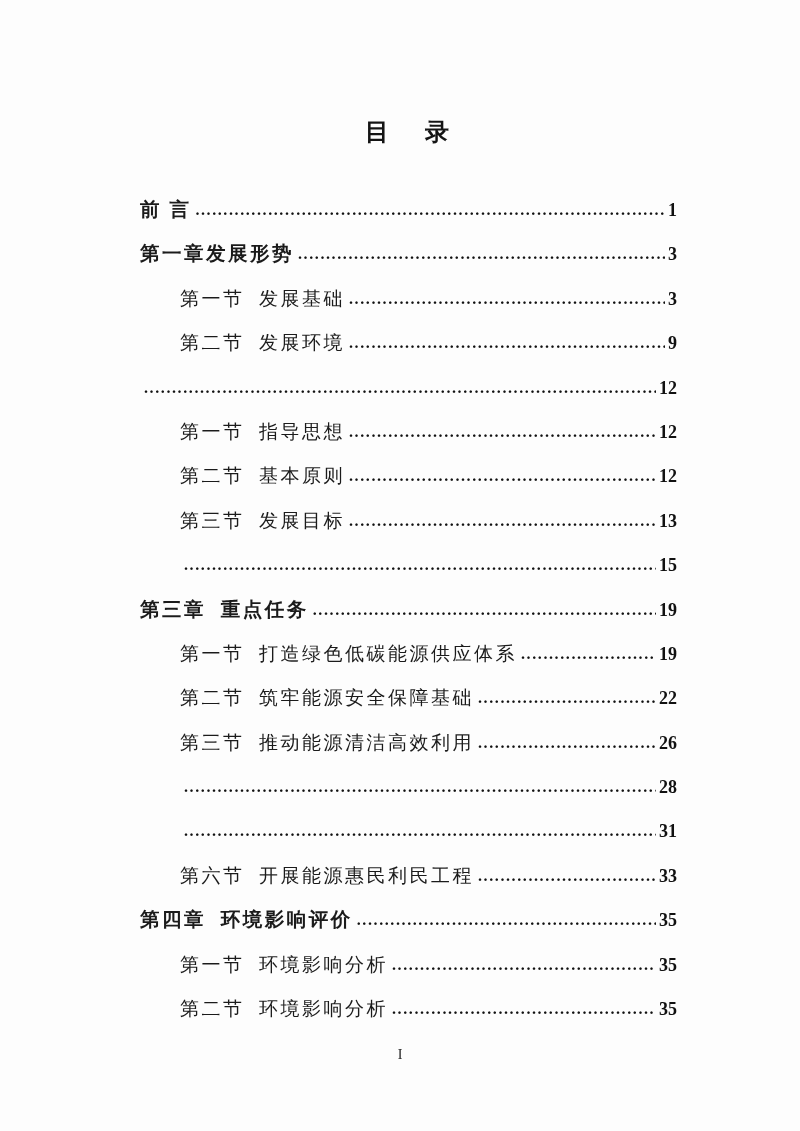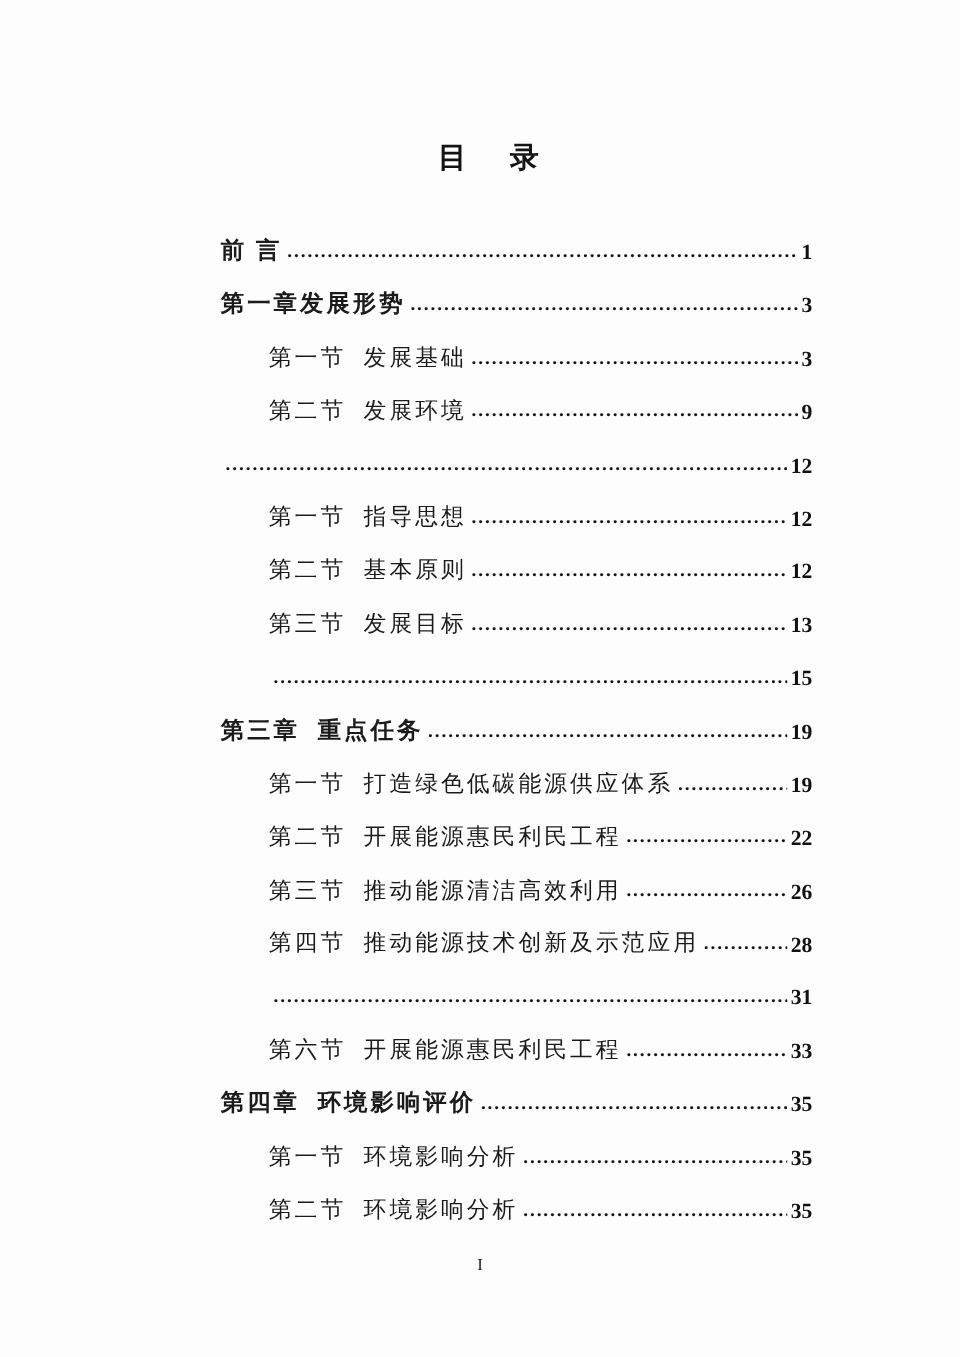--- a/index.html
+++ b/index.html
@@ -29,21 +29,20 @@
     white-space: pre;
   }
   .toc { width: 100%; }
   .toc-row {
     display: flex;
     align-items: flex-end;
     height: 44.4px;
     line-height: 44.4px;
     font-size: 19.5px;
     color: #1b1b1b;
-    margin-left: 44px;
   }
   .toc-row.section { padding-left: 40px; font-size: 19px; }
   .toc-row.chapter .toc-label { font-weight: bold; }
   .toc-label {
     white-space: pre;
     letter-spacing: 2.5px;
     flex: 0 0 auto;
   }
   .toc-leader {
     flex: 1 1 auto;
@@ -126,31 +125,30 @@
     <span class="toc-label">第三章  重点任务</span>
     <span class="toc-leader">............................................................................................................................................................................................................................</span>
     <span class="toc-page">19</span>
   </div>
       <div class="toc-row section">
     <span class="toc-label">第一节  打造绿色低碳能源供应体系</span>
     <span class="toc-leader">............................................................................................................................................................................................................................</span>
     <span class="toc-page">19</span>
   </div>
       <div class="toc-row section">
-    <span class="toc-label">第二节  开展能源惠民利民工程</span>
+    <span class="toc-label">第二节  筑牢能源安全保障基础</span>
     <span class="toc-leader">............................................................................................................................................................................................................................</span>
     <span class="toc-page">22</span>
   </div>
       <div class="toc-row section">
     <span class="toc-label">第三节  推动能源清洁高效利用</span>
     <span class="toc-leader">............................................................................................................................................................................................................................</span>
     <span class="toc-page">26</span>
   </div>
       <div class="toc-row section">
-    <span class="toc-label">第四节  推动能源技术创新及示范应用</span>
     <span class="toc-leader">............................................................................................................................................................................................................................</span>
     <span class="toc-page">28</span>
   </div>
       <div class="toc-row section">
     <span class="toc-leader">............................................................................................................................................................................................................................</span>
     <span class="toc-page">31</span>
   </div>
       <div class="toc-row section">
     <span class="toc-label">第六节  开展能源惠民利民工程</span>
     <span class="toc-leader">............................................................................................................................................................................................................................</span>

